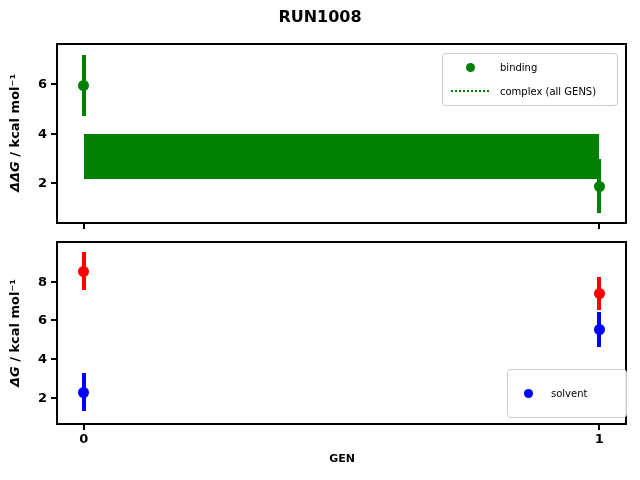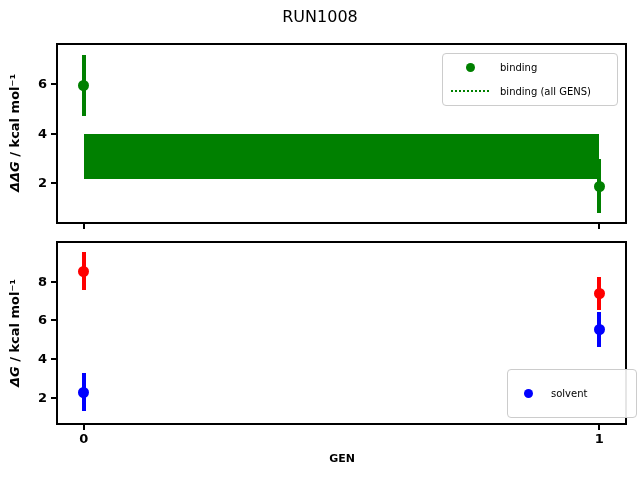--- a/index.html
+++ b/index.html
@@ -2,21 +2,21 @@
 <html><head>
 <meta charset="utf-8">
 <style>
   html,body{margin:0;padding:0;background:#fff;}
   #figure{
     position:relative;width:640px;height:480px;background:#ffffff;
     font-family:"DejaVu Sans","Liberation Sans",sans-serif;overflow:hidden;
   }
   .fig-title{
     position:absolute;left:0;right:0;top:7px;text-align:center;
-    font-size:16px;font-weight:normal;color:#000;
+    font-size:16px;font-weight:bold;color:#000;
   }
   .axes-frame{position:absolute;border:2px solid #000;background:transparent;box-sizing:content-box;}
   .ylabel{
     position:absolute;white-space:nowrap;font-size:13px;font-weight:bold;color:#000;
     transform:translate(-50%,-50%) rotate(-90deg);
   }
   .ylabel .math{font-style:italic;}
   .xlabel{
     position:absolute;transform:translate(-50%,-50%);font-size:11px;font-weight:bold;color:#000;white-space:nowrap;
   }
@@ -73,21 +73,21 @@
       <div class="legend-row">
         <span class="legend-glyph" style="width: 46px;">
           <span class="legend-dot" style="background: rgb(0, 128, 0);"></span>
         </span>
         <span class="legend-label">binding</span>
       </div>
       <div class="legend-row">
         <span class="legend-glyph" style="width: 46px;">
           <span class="legend-dline" style="width: 38px; border-top-color: rgb(0, 128, 0);"></span>
         </span>
-        <span class="legend-label">binding (all GENS)</span>
+        <span class="legend-label">complex (all GENS)</span>
       </div>
     </div>
     <div class="tick-mark" style="left: 51px; top: 396.839px; width: 5px; height: 2px;"></div>
     <div class="tick-label y" style="left: 17px; top: 390.839px; width: 30px;">2</div>
     <div class="tick-mark" style="left: 51px; top: 358.129px; width: 5px; height: 2px;"></div>
     <div class="tick-label y" style="left: 17px; top: 352.129px; width: 30px;">4</div>
     <div class="tick-mark" style="left: 51px; top: 319.419px; width: 5px; height: 2px;"></div>
     <div class="tick-label y" style="left: 17px; top: 313.419px; width: 30px;">6</div>
     <div class="tick-mark" style="left: 51px; top: 280.71px; width: 5px; height: 2px;"></div>
     <div class="tick-label y" style="left: 17px; top: 274.71px; width: 30px;">8</div>
@@ -96,21 +96,21 @@
     <div class="tick-mark" style="left: 598.227px; top: 425px; width: 2px; height: 5px;"></div>
     <div class="tick-label x" style="left: 584.227px; top: 432px; width: 30px;">1</div>
     <div class="ebar" style="left: 81.7727px; top: 372.677px; width: 4px; height: 38.7097px; background: rgb(0, 0, 255);"></div>
     <div class="dot" style="left: 78.2727px; top: 386.532px; width: 11px; height: 11px; background: rgb(0, 0, 255);"></div>
     <div class="ebar" style="left: 597.227px; top: 311.71px; width: 4px; height: 34.8387px; background: rgb(0, 0, 255);"></div>
     <div class="dot" style="left: 593.727px; top: 323.629px; width: 11px; height: 11px; background: rgb(0, 0, 255);"></div>
     <div class="ebar" style="left: 81.7727px; top: 251.71px; width: 4px; height: 38.7097px; background: rgb(255, 0, 0);"></div>
     <div class="dot" style="left: 78.2727px; top: 265.565px; width: 11px; height: 11px; background: rgb(255, 0, 0);"></div>
     <div class="ebar" style="left: 597.227px; top: 276.871px; width: 4px; height: 32.9032px; background: rgb(255, 0, 0);"></div>
     <div class="dot" style="left: 593.727px; top: 287.823px; width: 11px; height: 11px; background: rgb(255, 0, 0);"></div>
-    <div class="legend" style="left: 507px; top: 369px; width: 130px; height: 49px;">
+    <div class="legend" style="left: 507px; top: 369px; width: 120px; height: 49px;">
       <div class="legend-row">
         <span class="legend-glyph" style="width: 32px;">
           <span class="legend-dot" style="background: rgb(0, 0, 255);"></span>
         </span>
         <span class="legend-label">solvent</span>
       </div>
     </div>
   </div>
 
 </body></html>

